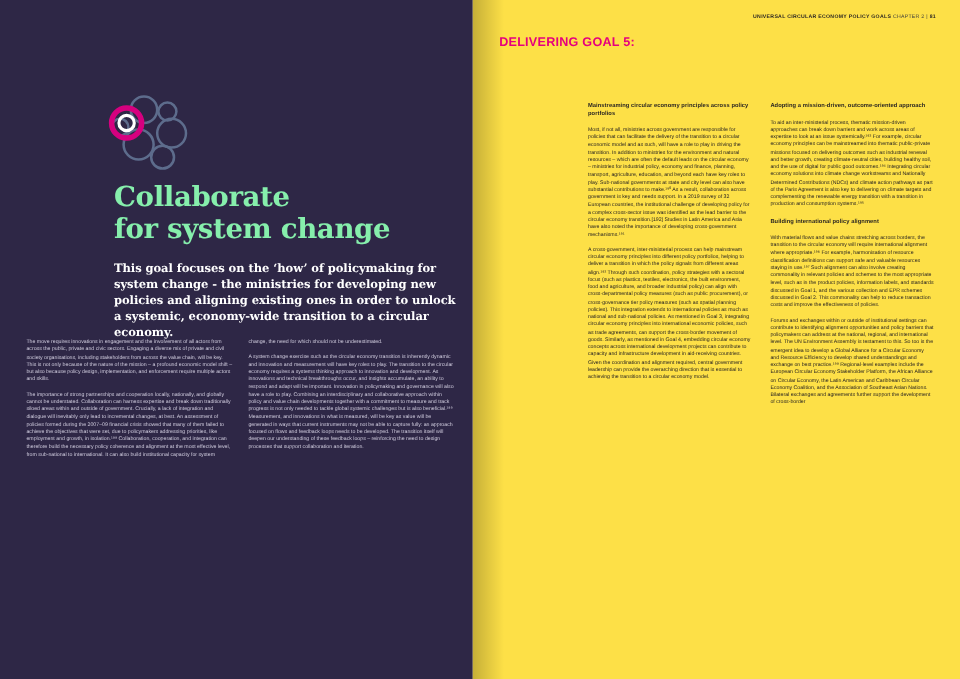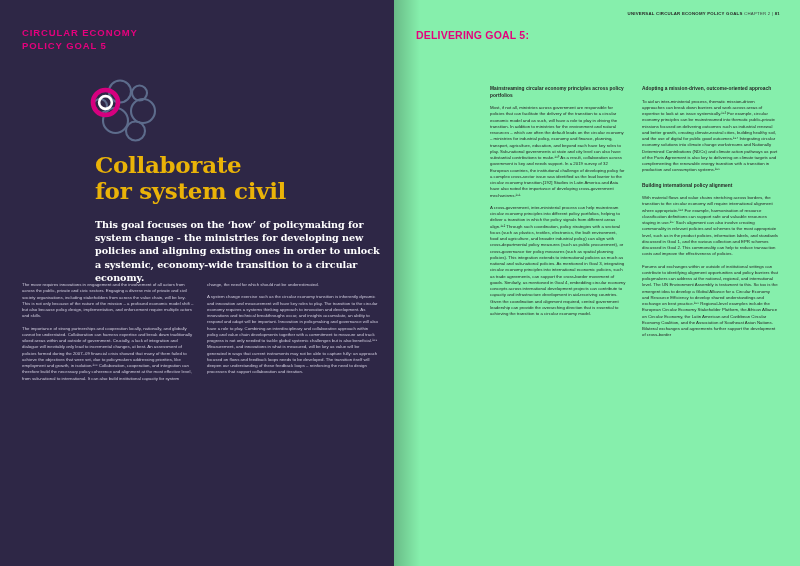--- a/index.html
+++ b/index.html
@@ -52,21 +52,21 @@
     height: 72px;
   }
 
   .title-block {
     position: absolute;
     left: 95px;
     top: 152px;
     width: 290px;
   }
   .page-title {
-    color: #eab308;
+    color: #86efac;
     font-family: "DejaVu Serif", serif;
     font-weight: bold;
     font-size: 23px;
     line-height: 26px;
     letter-spacing: -0.3px;
     margin: 0;
   }
   .page-title .l2 { display: block; }
 
   .lede {
@@ -96,21 +96,21 @@
   }
   .left-col p {
     margin: 0 0 6px 0;
   }
 
   
   .page-right {
     position: relative;
     width: 400px;
     height: 566px;
-    background: #86efac;
+    background: #fde047;
     overflow: hidden;
     padding-left: 12px;
   }
   
   .gutter {
     position: absolute;
     left: 0;
     top: 0;
     width: 26px;
     height: 566px;
@@ -170,44 +170,40 @@
   .right-col h3.spaced { margin-top: 9px; }
   .right-col p { margin: 0 0 6px 0; }
 </style>
 </head>
 <body>
 
 <div class="spread">
 
   <div class="page-left">
 
-    <div class="eyebrow">
-      <div>CIRCULAR ECONOMY</div>
-      <div>POLICY GOAL 5</div>
-    </div>
 
     <div class="goal-icon">
       <svg viewBox="0 0 72 72" width="72" height="72" xmlns="http://www.w3.org/2000/svg">
         <g fill="none" stroke="#5d6c8c" stroke-width="2.1">
           <circle cx="32" cy="13.5" r="11"></circle>
           <circle cx="51.5" cy="15" r="7.5"></circle>
           <circle cx="55" cy="33" r="12"></circle>
           <circle cx="27.5" cy="42.5" r="12.5"></circle>
           <circle cx="47.5" cy="53" r="9.5"></circle>
           <circle cx="12" cy="28" r="7"></circle>
         </g>
         <circle cx="17.5" cy="24.5" r="12.5" fill="none" stroke="#d6007f" stroke-width="4.6"></circle>
         <circle cx="17.5" cy="24.5" r="6.4" fill="none" stroke="#ffffff" stroke-width="2.6"></circle>
       </svg>
     </div>
 
     <div class="title-block">
       <h1 class="page-title">
         <span class="l1">Collaborate</span>
-        <span class="l2">for system civil</span>
+        <span class="l2">for system change</span>
       </h1>
       <div class="lede">This goal focuses on the ‘how’ of policymaking for system change - the ministries for developing new policies and aligning existing ones in order to unlock a systemic, economy-wide transition to a circular economy.</div>
     </div>
 
     <div class="left-cols">
       <div class="left-col">
         <p>The move requires innovations in engagement and the involvement of all actors from across the public, private and civic sectors. Engaging a diverse mix of private and civil society organisations, including stakeholders from across the value chain, will be key. This is not only because of the nature of the mission – a profound economic model shift – but also because policy design, implementation, and enforcement require multiple actors and skills.</p>
         <p>The importance of strong partnerships and cooperation locally, nationally, and globally cannot be understated. Collaboration can harness expertise and break down traditionally siloed areas within and outside of government. Crucially, a lack of integration and dialogue will inevitably only lead to incremental changes, at best. An assessment of policies formed during the 2007–09 financial crisis showed that many of them failed to achieve the objectives that were set, due to policymakers addressing priorities, like employment and growth, in isolation.¹⁸⁸ Collaboration, cooperation, and integration can therefore build the necessary policy coherence and alignment at the most effective level, from sub-national to international. It can also build institutional capacity for system</p>
       </div>
       <div class="left-col">

